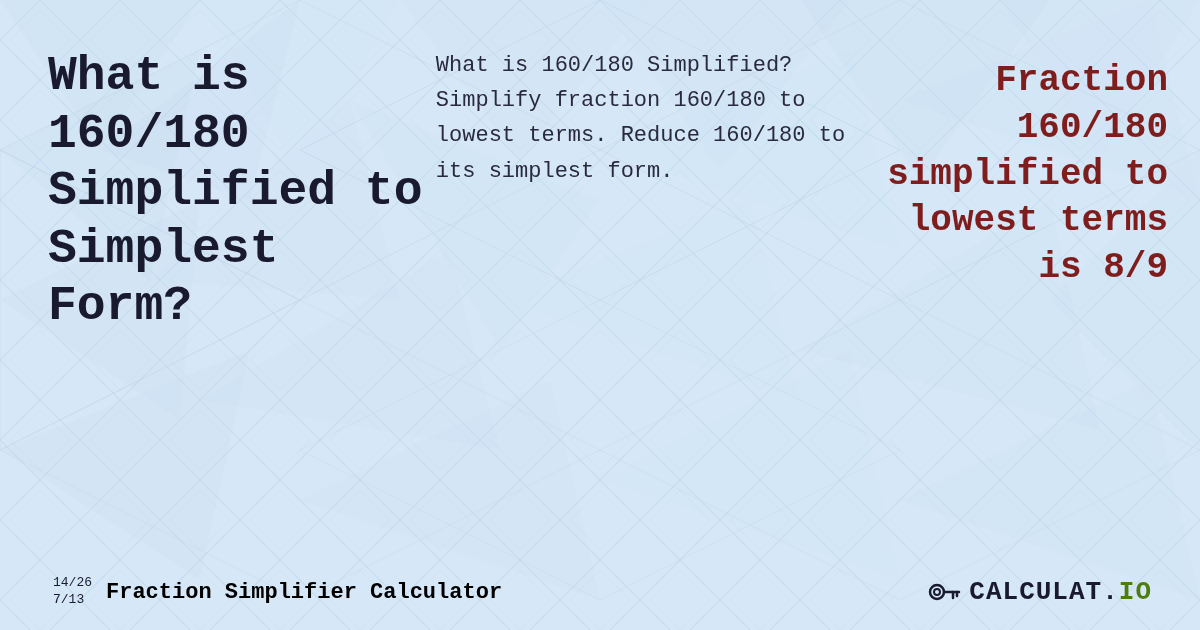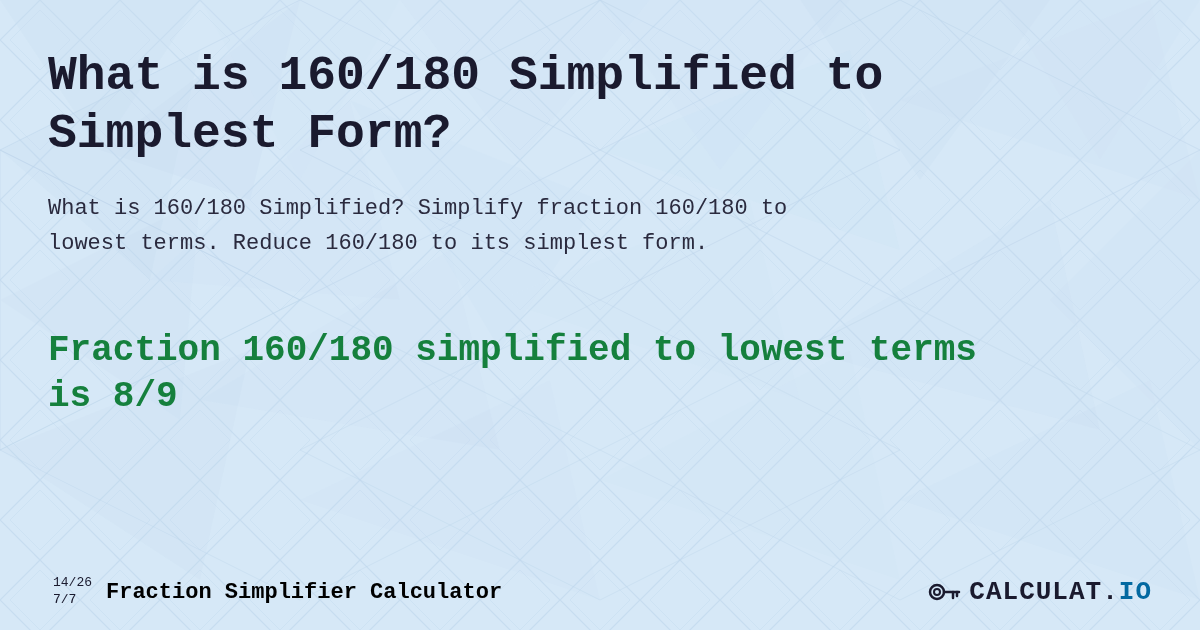--- a/index.html
+++ b/index.html
@@ -27,21 +27,21 @@
       z-index: 0;
       opacity: 0.45;
     }
 
     .content {
       position: relative;
       z-index: 1;
       padding: 48px 32px 30px 48px;
       height: 100%;
       display: flex;
-      flex-direction: column;
+      flex-direction: row;
     }
 
     .main-title {
       font-family: 'Courier New', Courier, monospace;
       font-size: 48px;
       font-weight: 900;
       color: #1a1a2e;
       line-height: 1.2;
       margin-bottom: 28px;
       max-width: 900px;
@@ -58,23 +58,24 @@
     }
 
     .result-section {
       margin-top: 10px;
     }
 
     .result-text {
       font-family: 'Courier New', Courier, monospace;
       font-size: 36px;
       font-weight: 900;
-      color: #15803d;
+      color: #7f1d1d;
       line-height: 1.3;
       max-width: 980px;
+      text-align: right;
     }
 
     .footer {
       position: absolute;
       bottom: 20px;
       left: 5px;
       right: 0;
       display: flex;
       align-items: center;
       justify-content: space-between;
@@ -113,21 +114,21 @@
 
     .brand-text {
       font-family: 'Courier New', Courier, monospace;
       font-size: 26px;
       font-weight: 700;
       color: #1a1a2e;
       letter-spacing: 1px;
     }
 
     .brand-highlight {
-      color: #0369a1;
+      color: #4d7c0f;
     }
   </style>
 </head>
 <body>
 
 <svg class="bg-pattern" viewBox="0 0 1200 630" xmlns="http://www.w3.org/2000/svg" preserveAspectRatio="xMidYMid slice">
 
   <defs>
     <pattern id="triPattern" x="0" y="0" width="120" height="104" patternUnits="userSpaceOnUse">
 
@@ -185,21 +186,21 @@
 
   <div class="result-section">
     <p class="result-text">Fraction 160/180 simplified to lowest terms is 8/9</p>
   </div>
 </div>
 
 <div class="footer">
   <div class="footer-left">
     <div class="fraction-stack">
       <span>14/26</span>
-      <span>7/7</span>
+      <span>7/13</span>
     </div>
     <span class="footer-title">Fraction Simplifier Calculator</span>
   </div>
 
   <div class="footer-right">
 
     <svg width="36" height="36" viewBox="0 0 36 36" fill="none" xmlns="http://www.w3.org/2000/svg">
 
       <circle cx="12" cy="18" r="7" stroke="#1a1a2e" stroke-width="2.5" fill="none"></circle>
       <circle cx="12" cy="18" r="3" stroke="#1a1a2e" stroke-width="2" fill="none"></circle>

